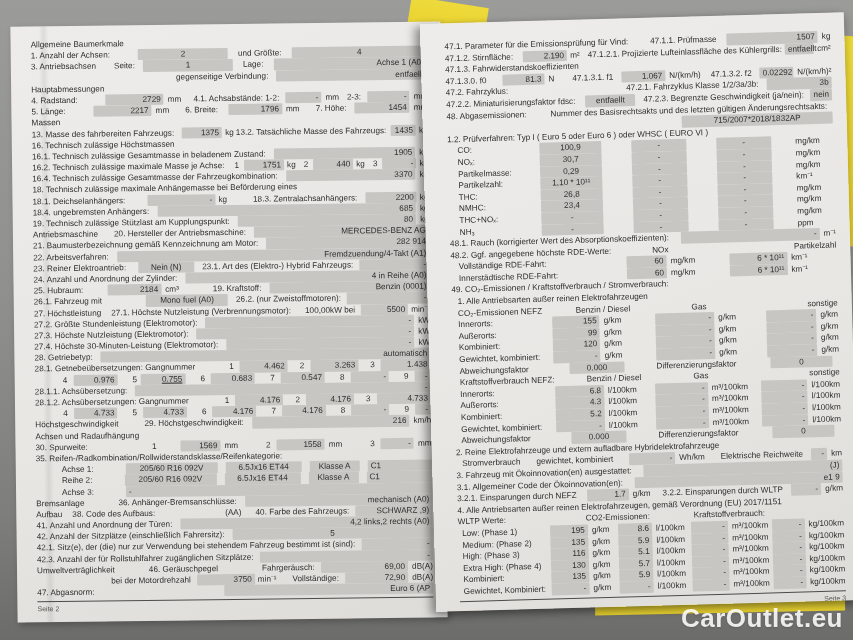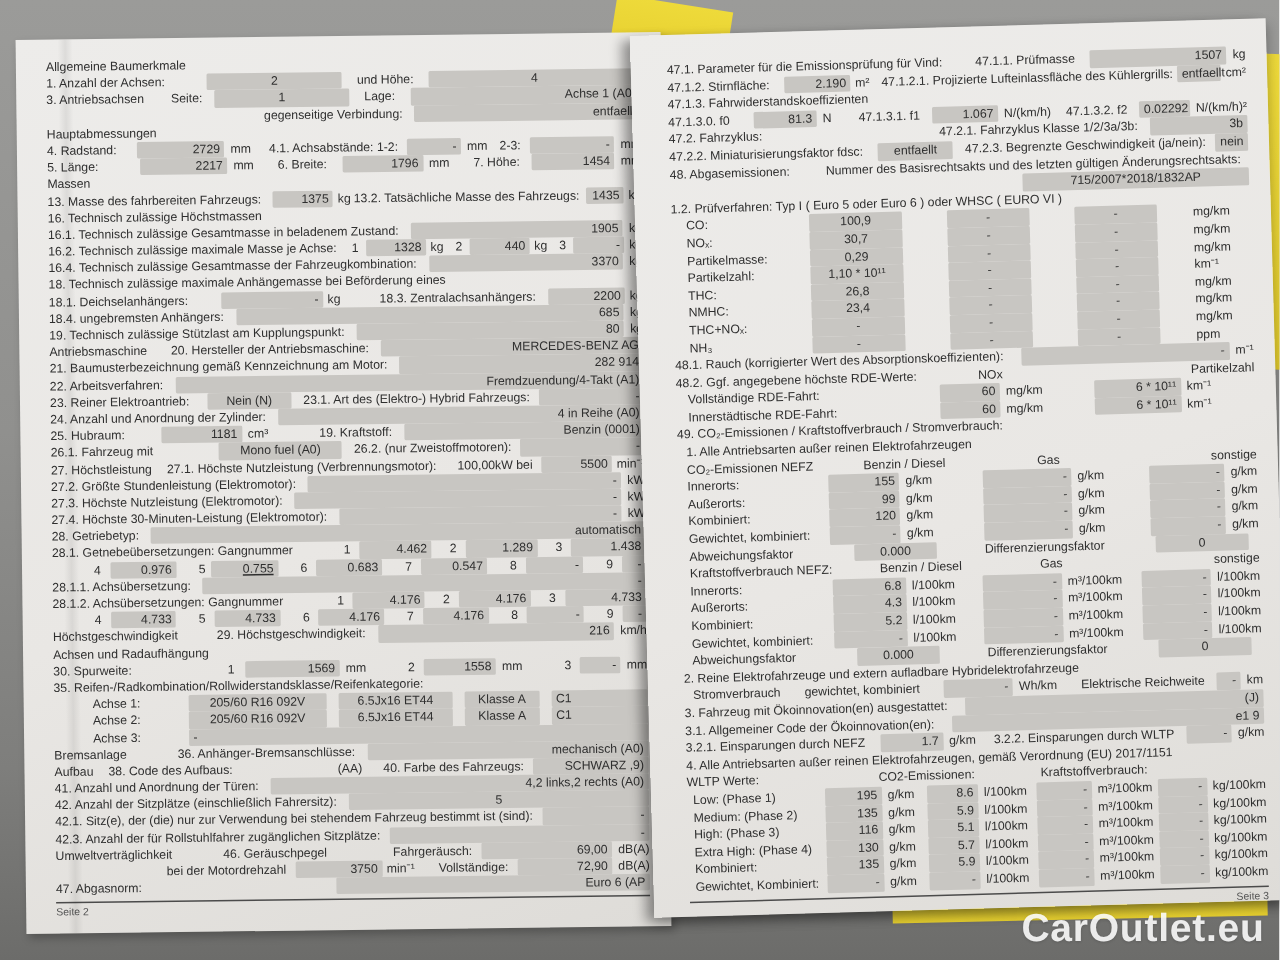--- a/index.html
+++ b/index.html
@@ -45,40 +45,40 @@
 <div class="sticky sticky-right"></div>
 
 <div class="page page-left">
   <div class="rows" id="left-rows">
       <div class="row">
         <span class="lbl">Allgemeine Baumerkmale</span>
       </div>
       <div class="row">
         <span class="lbl">1. Anzahl der Achsen:</span>
         <span class="fld" style="width: 90px; margin-left: 28px; text-align: center;">2</span>
-        <span class="lbl" style="margin-left: 10px;">und Höhe:</span>
+        <span class="lbl" style="margin-left: 10px;">und Größte:</span>
         <span class="fld" style="margin-left: 10px; flex: 1 1 0%; text-align: center;">4</span>
       </div>
       <div class="row">
         <span class="lbl">3. Antriebsachsen</span>
         <span class="lbl" style="margin-left: 18px;">Seite:</span>
         <span class="fld" style="width: 90px; margin-left: 8px; text-align: center;">1</span>
         <span class="lbl" style="margin-left: 10px;">Lage:</span>
         <span class="fld" style="margin-left: 10px; flex: 1 1 0%;">Achse 1 (A0)</span>
       </div>
       <div class="row">
         <span class="lbl" style="margin-left: 145px;">gegenseitige Verbindung:</span>
         <span class="fld" style="margin-left: 8px; flex: 1 1 0%;">entfaellt</span>
       </div>
       <div class="row">
         <span class="lbl">Hauptabmessungen</span>
       </div>
       <div class="row">
         <span class="lbl">4. Radstand:</span>
-        <span class="fld" style="width: 58px; margin-left: 14px;">2729</span>
+        <span class="fld" style="width: 58px; margin-left: 28px;">2729</span>
         <span class="lbl" style="margin-left: 4px;">mm</span>
         <span class="lbl" style="margin-left: 12px;">4.1. Achsabstände: 1-2:</span>
         <span class="fld" style="width: 36px; margin-left: 6px;">-</span>
         <span class="lbl" style="margin-left: 4px;">mm</span>
         <span class="lbl" style="margin-left: 8px;">2-3:</span>
         <span class="fld" style="margin-left: 6px; flex: 1 1 0%;">-</span>
         <span class="lbl" style="margin-left: 4px;">mm</span>
       </div>
       <div class="row">
         <span class="lbl">5. Länge:</span>
@@ -106,21 +106,21 @@
         <span class="lbl">16. Technisch zulässige Höchstmassen</span>
       </div>
       <div class="row">
         <span class="lbl">16.1. Technisch zulässige Gesamtmasse in beladenem Zustand:</span>
         <span class="fld" style="margin-left: 8px; flex: 1 1 0%;">1905</span>
         <span class="lbl" style="margin-left: 4px;">kg</span>
       </div>
       <div class="row">
         <span class="lbl">16.2. Technisch zulässige maximale Masse je Achse:</span>
         <span class="lbl" style="margin-left: 10px;">1</span>
-        <span class="fld" style="width: 40px; margin-left: 5px;">1328</span>
+        <span class="fld" style="width: 40px; margin-left: 5px;">1751</span>
         <span class="lbl" style="margin-left: 3px;">kg</span>
         <span class="lbl" style="margin-left: 8px;">2</span>
         <span class="fld" style="width: 40px; margin-left: 5px;">440</span>
         <span class="lbl" style="margin-left: 3px;">kg</span>
         <span class="lbl" style="margin-left: 8px;">3</span>
         <span class="fld" style="margin-left: 5px; flex: 1 1 0%;">-</span>
         <span class="lbl" style="margin-left: 3px;">kg</span>
       </div>
       <div class="row">
         <span class="lbl">16.4. Technisch zulässige Gesamtmasse der Fahrzeugkombination:</span>
@@ -166,21 +166,21 @@
         <span class="fld" style="width: 56px; margin-left: 12px; text-align: center;">Nein (N)</span>
         <span class="lbl" style="margin-left: 8px;">23.1. Art des (Elektro-) Hybrid Fahrzeugs:</span>
         <span class="fld" style="margin-left: 6px; flex: 1 1 0%;">-</span>
       </div>
       <div class="row">
         <span class="lbl">24. Anzahl und Anordnung der Zylinder:</span>
         <span class="fld" style="margin-left: 8px; flex: 1 1 0%;">4 in Reihe (A0)</span>
       </div>
       <div class="row">
         <span class="lbl">25. Hubraum:</span>
-        <span class="fld" style="width: 54px; margin-left: 24px;">1181</span>
+        <span class="fld" style="width: 54px; margin-left: 24px;">2184</span>
         <span class="lbl" style="margin-left: 4px;">cm³</span>
         <span class="lbl" style="margin-left: 34px;">19. Kraftstoff:</span>
         <span class="fld" style="margin-left: 8px; flex: 1 1 0%;">Benzin (0001)</span>
       </div>
       <div class="row">
         <span class="lbl">26.1. Fahrzeug mit</span>
         <span class="fld" style="width: 82px; margin-left: 44px; text-align: center;">Mono fuel (A0)</span>
         <span class="lbl" style="margin-left: 8px;">26.2. (nur Zweistoffmotoren):</span>
         <span class="fld" style="margin-left: 6px; flex: 1 1 0%;">-</span>
       </div>
@@ -208,21 +208,21 @@
       </div>
       <div class="row">
         <span class="lbl">28. Getriebetyp:</span>
         <span class="fld" style="margin-left: 8px; flex: 1 1 0%;">automatisch</span>
       </div>
       <div class="row">
         <span class="lbl">28.1. Getnebeübersetzungen: Gangnummer</span>
         <span class="lbl" style="margin-left: 34px;">1</span>
         <span class="fld" style="width: 48px; margin-left: 6px;">4.462</span>
         <span class="lbl" style="margin-left: 12px;">2</span>
-        <span class="fld" style="width: 48px; margin-left: 6px;">1.289</span>
+        <span class="fld" style="width: 48px; margin-left: 6px;">3.263</span>
         <span class="lbl" style="margin-left: 12px;">3</span>
         <span class="fld" style="margin-left: 6px; flex: 1 1 0%;">1.438</span>
       </div>
       <div class="row">
         <span class="lbl" style="margin-left: 28px;">4</span>
         <span class="fld" style="width: 46px; margin-left: 6px;">0.976</span>
         <span class="lbl" style="margin-left: 15px;">5</span>
         <span class="fld" style="width: 46px; margin-left: 4px; text-decoration: underline;">0.755</span>
         <span class="lbl" style="margin-left: 15px;">6</span>
         <span class="fld" style="width: 46px; margin-left: 6px;">0.683</span>
@@ -265,41 +265,41 @@
         <span class="lbl" style="margin-left: 26px;">29. Höchstgeschwindigkeit:</span>
         <span class="fld" style="margin-left: 8px; flex: 1 1 0%;">216</span>
         <span class="lbl" style="margin-left: 4px;">km/h</span>
       </div>
       <div class="row">
         <span class="lbl">Achsen und Radaufhängung</span>
       </div>
       <div class="row">
         <span class="lbl">30. Spurweite:</span>
         <span class="lbl" style="margin-left: 64px;">1</span>
-        <span class="fld" style="width: 63px; margin-left: 7px;">1569</span>
+        <span class="fld" style="width: 40px; margin-left: 24px;">1569</span>
         <span class="lbl" style="margin-left: 4px;">mm</span>
         <span class="lbl" style="margin-left: 28px;">2</span>
         <span class="fld" style="width: 48px; margin-left: 6px;">1558</span>
         <span class="lbl" style="margin-left: 4px;">mm</span>
         <span class="lbl" style="margin-left: 28px;">3</span>
         <span class="fld" style="margin-left: 6px; flex: 1 1 0%;">-</span>
         <span class="lbl" style="margin-left: 4px;">mm</span>
       </div>
       <div class="row">
         <span class="lbl">35. Reifen-/Radkombination/Rollwiderstandsklasse/Reifenkategorie:</span>
       </div>
       <div class="row">
         <span class="lbl" style="margin-left: 26px;">Achse 1:</span>
         <span class="fld" style="width: 92px; margin-left: 32px; text-align: center;">205/60 R16 092V</span>
         <span class="fld" style="width: 76px; margin-left: 8px; text-align: center;">6.5Jx16 ET44</span>
         <span class="fld" style="width: 50px; margin-left: 8px; text-align: center;">Klasse A</span>
         <span class="fld" style="margin-left: 8px; flex: 1 1 0%; text-align: left;">C1</span>
       </div>
       <div class="row">
-        <span class="lbl" style="margin-left: 26px;">Achse 2:</span>
+        <span class="lbl" style="margin-left: 26px;">Reihe 2:</span>
         <span class="fld" style="width: 92px; margin-left: 32px; text-align: center;">205/60 R16 092V</span>
         <span class="fld" style="width: 76px; margin-left: 8px; text-align: center;">6.5Jx16 ET44</span>
         <span class="fld" style="width: 50px; margin-left: 8px; text-align: center;">Klasse A</span>
         <span class="fld" style="margin-left: 8px; flex: 1 1 0%; text-align: left;">C1</span>
       </div>
       <div class="row">
         <span class="lbl" style="margin-left: 26px;">Achse 3:</span>
         <span class="fld" style="margin-left: 32px; flex: 1 1 0%; text-align: left;">-</span>
       </div>
       <div class="row">

